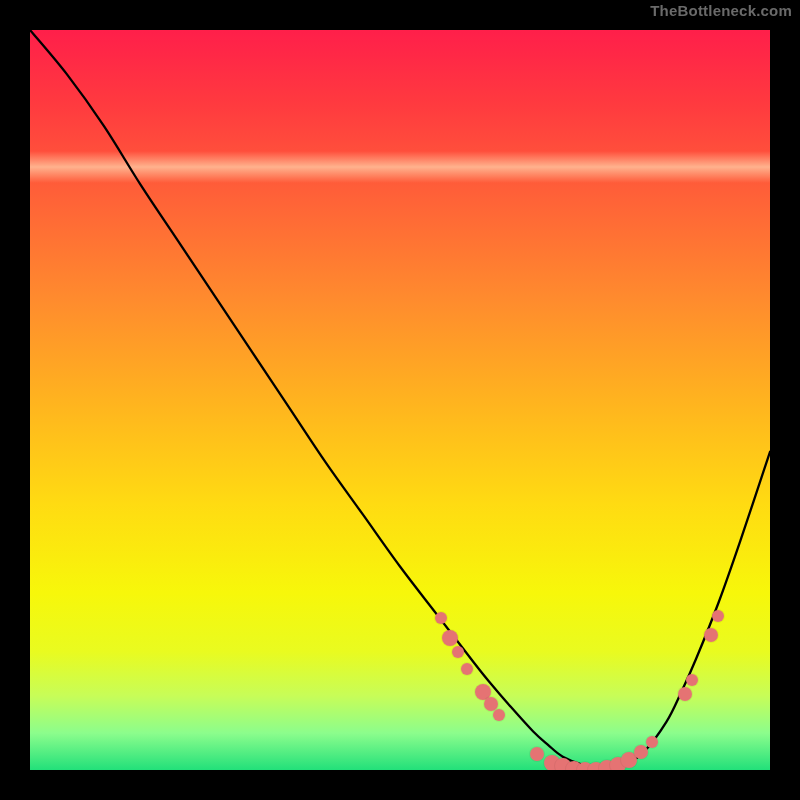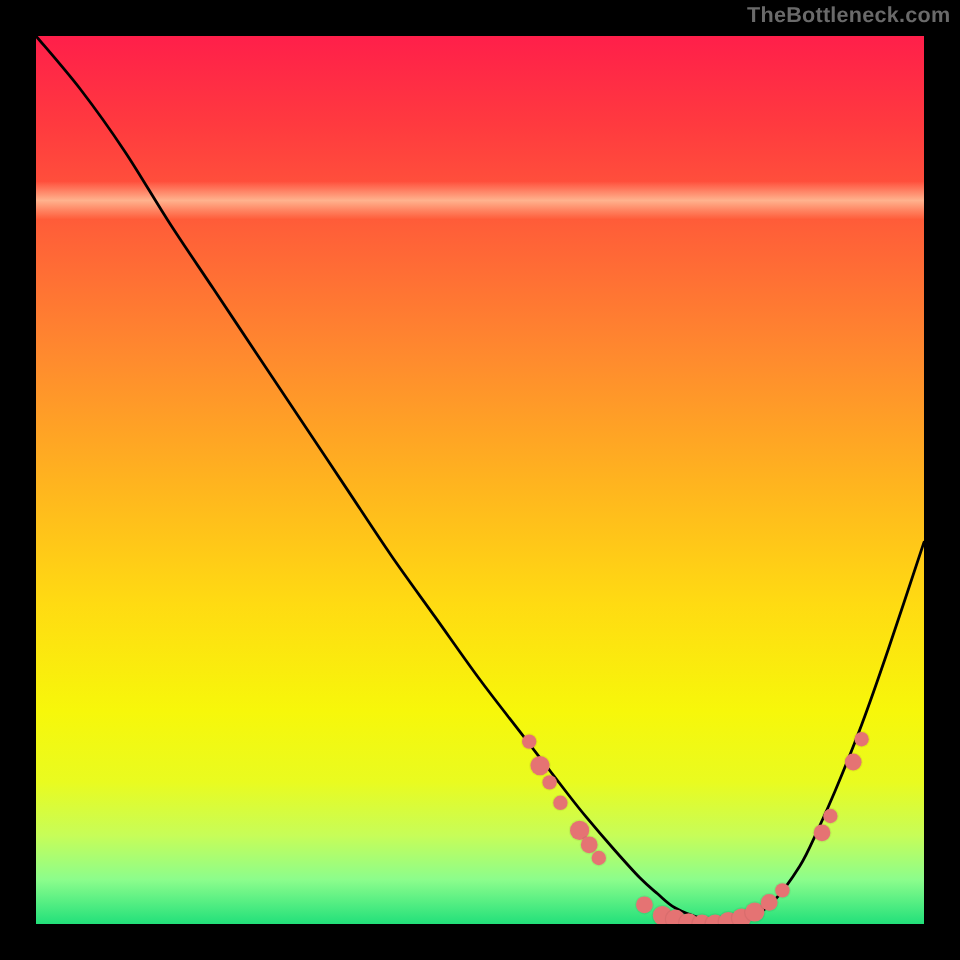--- a/index.html
+++ b/index.html
@@ -8,21 +8,21 @@
     position: relative;
     width: 800px;
     height: 800px;
     background: #000;
   }
   .watermark {
     position: absolute;
     top: 2px;
     right: 8px;
     font-family: Arial, sans-serif;
-    font-size: 18px;
+    font-size: 15px;
     font-weight: bold;
     color: #6a6a6a;
     letter-spacing: 0.2px;
     z-index: 10;
   }
   .plot-area {
     position: absolute;
     left: 30px;
     top: 30px;
     width: 740px;

